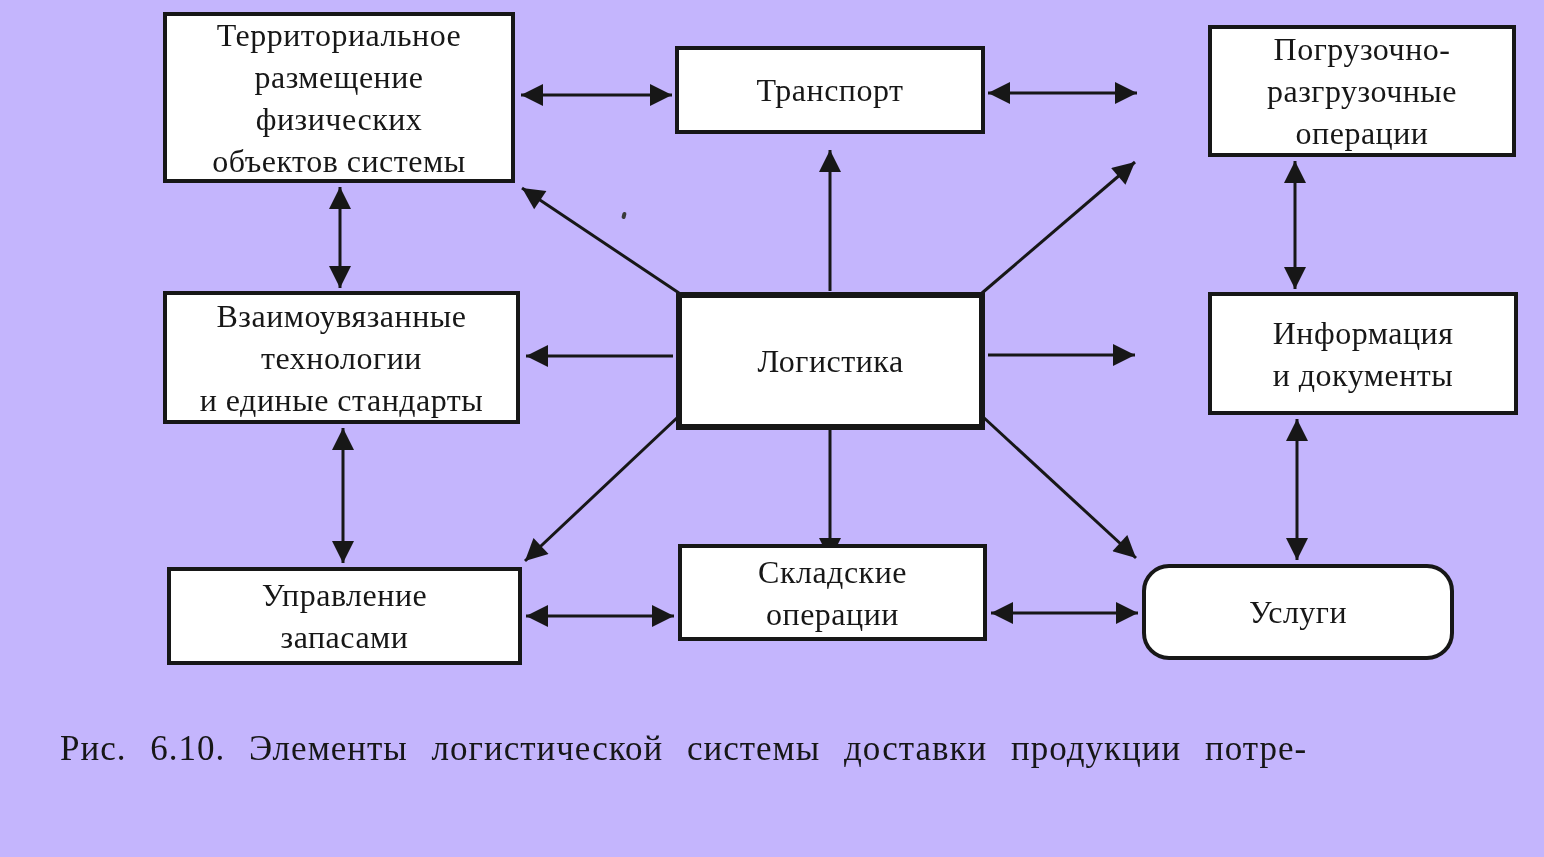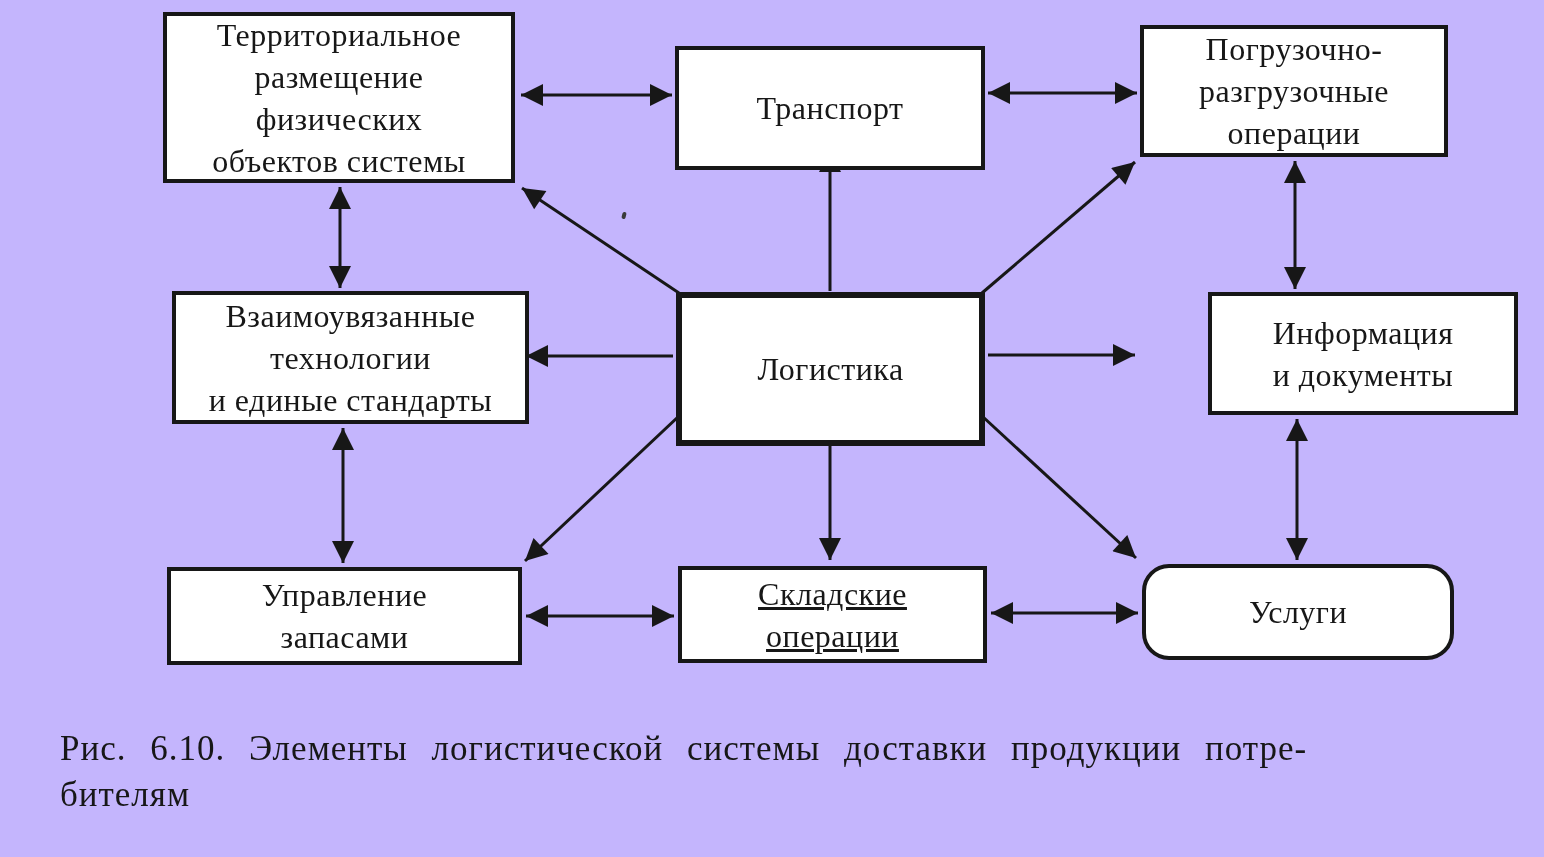--- a/index.html
+++ b/index.html
@@ -36,27 +36,27 @@
     line-height: 42px;
     white-space: pre-line;
     box-sizing: border-box;
     letter-spacing: 0.5px;
   }
   .node.center-node {
     border-width: 6px;
   }
   
   #n-territorial  { left: 163px; top: 12px;  width: 352px; height: 171px; }
-  #n-transport    { left: 675px; top: 46px;  width: 310px; height: 124px;  }
-  #n-loading      { left: 1140px;top: 25px;  width: 308px; height: 132px; }
-  #n-technologies { left: 163px; top: 291px; width: 357px; height: 133px; margin-left: 9px; }
-  #n-logistics    { left: 676px; top: 292px; width: 309px; height: 154px; }
+  #n-transport    { left: 675px; top: 46px;  width: 310px; height: 88px;  }
+  #n-loading      { left: 1208px;top: 25px;  width: 308px; height: 132px; }
+  #n-technologies { left: 163px; top: 291px; width: 357px; height: 133px; }
+  #n-logistics    { left: 676px; top: 292px; width: 309px; height: 138px; }
   #n-information  { left: 1208px;top: 292px; width: 310px; height: 123px; }
   #n-inventory    { left: 167px; top: 567px; width: 355px; height: 98px;  }
-  #n-warehouse    { left: 678px; top: 566px; width: 309px; height: 97px; text-decoration: underline;  }
+  #n-warehouse    { left: 678px; top: 544px; width: 309px; height: 97px;  }
   #n-services     { left: 1142px;top: 564px; width: 312px; height: 96px; border-radius: 27px;  }
 
   .caption {
     position: absolute;
     left: 60px;
     top: 726px;
     width: 1460px;
     font-size: 35px;
     line-height: 46px;
     letter-spacing: 1px;
@@ -132,16 +132,15 @@
 
   <div class="node" id="n-warehouse">Складские
 операции</div>
 
   <div class="node" id="n-services">Услуги</div>
 
   <div class="speck"></div>
 
   <div class="caption">
     <div class="cap-line1">Рис. 6.10. Элементы логистической системы доставки продукции потре-</div>
-    <div class="cap-line2">бителям</div>
   </div>
 
 </div>
 
 </body></html>

